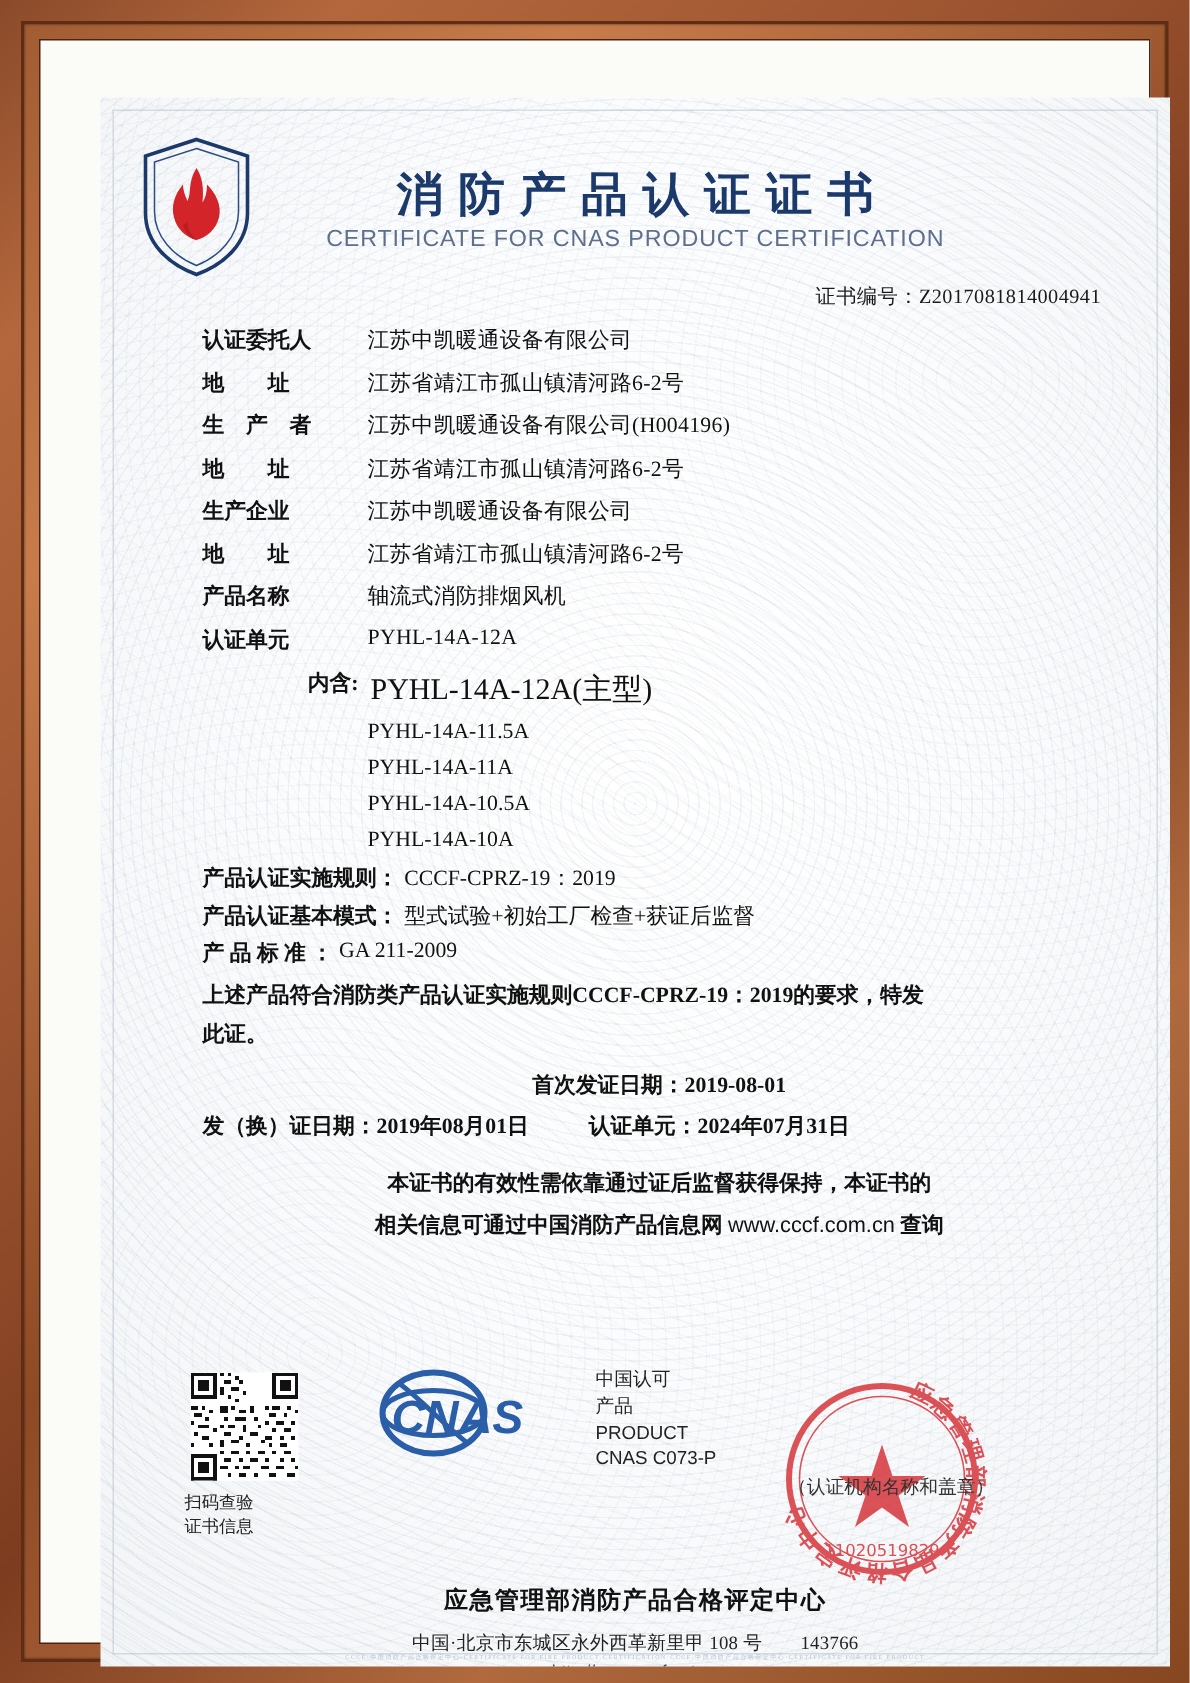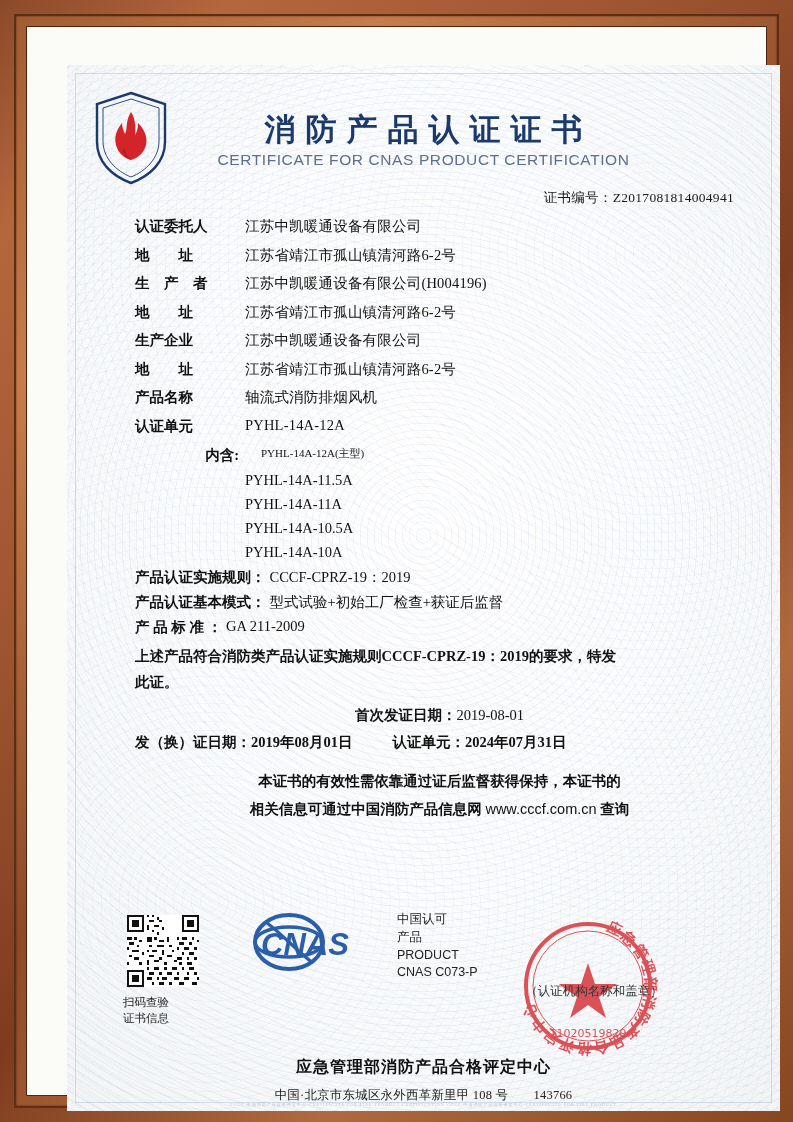--- a/index.html
+++ b/index.html
@@ -79,36 +79,36 @@
     width:104px;flex:0 0 104px;
     font-size:14.5px;color:#111;font-weight:bold;
     display:flex;justify-content:space-between;
     letter-spacing:0px;
   }
   .val{
     font-size:14.5px;color:#111;margin-left:6px;letter-spacing:.2px;
   }
   .sub-row{display:flex;margin-bottom:7px;}
   .sub-lbl{width:104px;flex:0 0 104px;text-align:right;font-size:14.5px;font-weight:bold;color:#111;}
-  .sub-val{font-size:11px;color:#111;margin-left:22px;text-align:center;}
+  .sub-val{font-size:20px;color:#111;margin-left:8px;text-align:center;}
   .model-line{margin-left:110px;font-size:14.5px;color:#111;margin-bottom:7px;}
 
   .rule-row{display:flex;margin-bottom:6px;}
   .rule-lbl{font-size:14.5px;font-weight:bold;color:#111;white-space:nowrap;}
   .rule-val{font-size:14.5px;color:#111;margin-left:4px;}
 
   .para{
     font-size:14.5px;color:#111;font-weight:bold;line-height:1.85;
     margin-top:4px;
   }
 
   .first-issue{
     text-align:center;margin-top:10px;font-size:14.5px;font-weight:bold;color:#111;
   }
-  .first-issue .v{font-weight:normal;}
+  .first-issue .v{font-weight:bold;}
   .dates{
     display:flex;justify-content:flex-start;margin-top:8px;font-size:14.5px;color:#111;font-weight:bold;
   }
   .dates .seg2{margin-left:40px;}
 
   .notice{
     margin-top:16px;text-align:center;font-size:14.5px;color:#111;font-weight:bold;line-height:1.9;
   }
   .notice .url{font-family:"Liberation Sans",sans-serif;font-weight:normal;}
 

